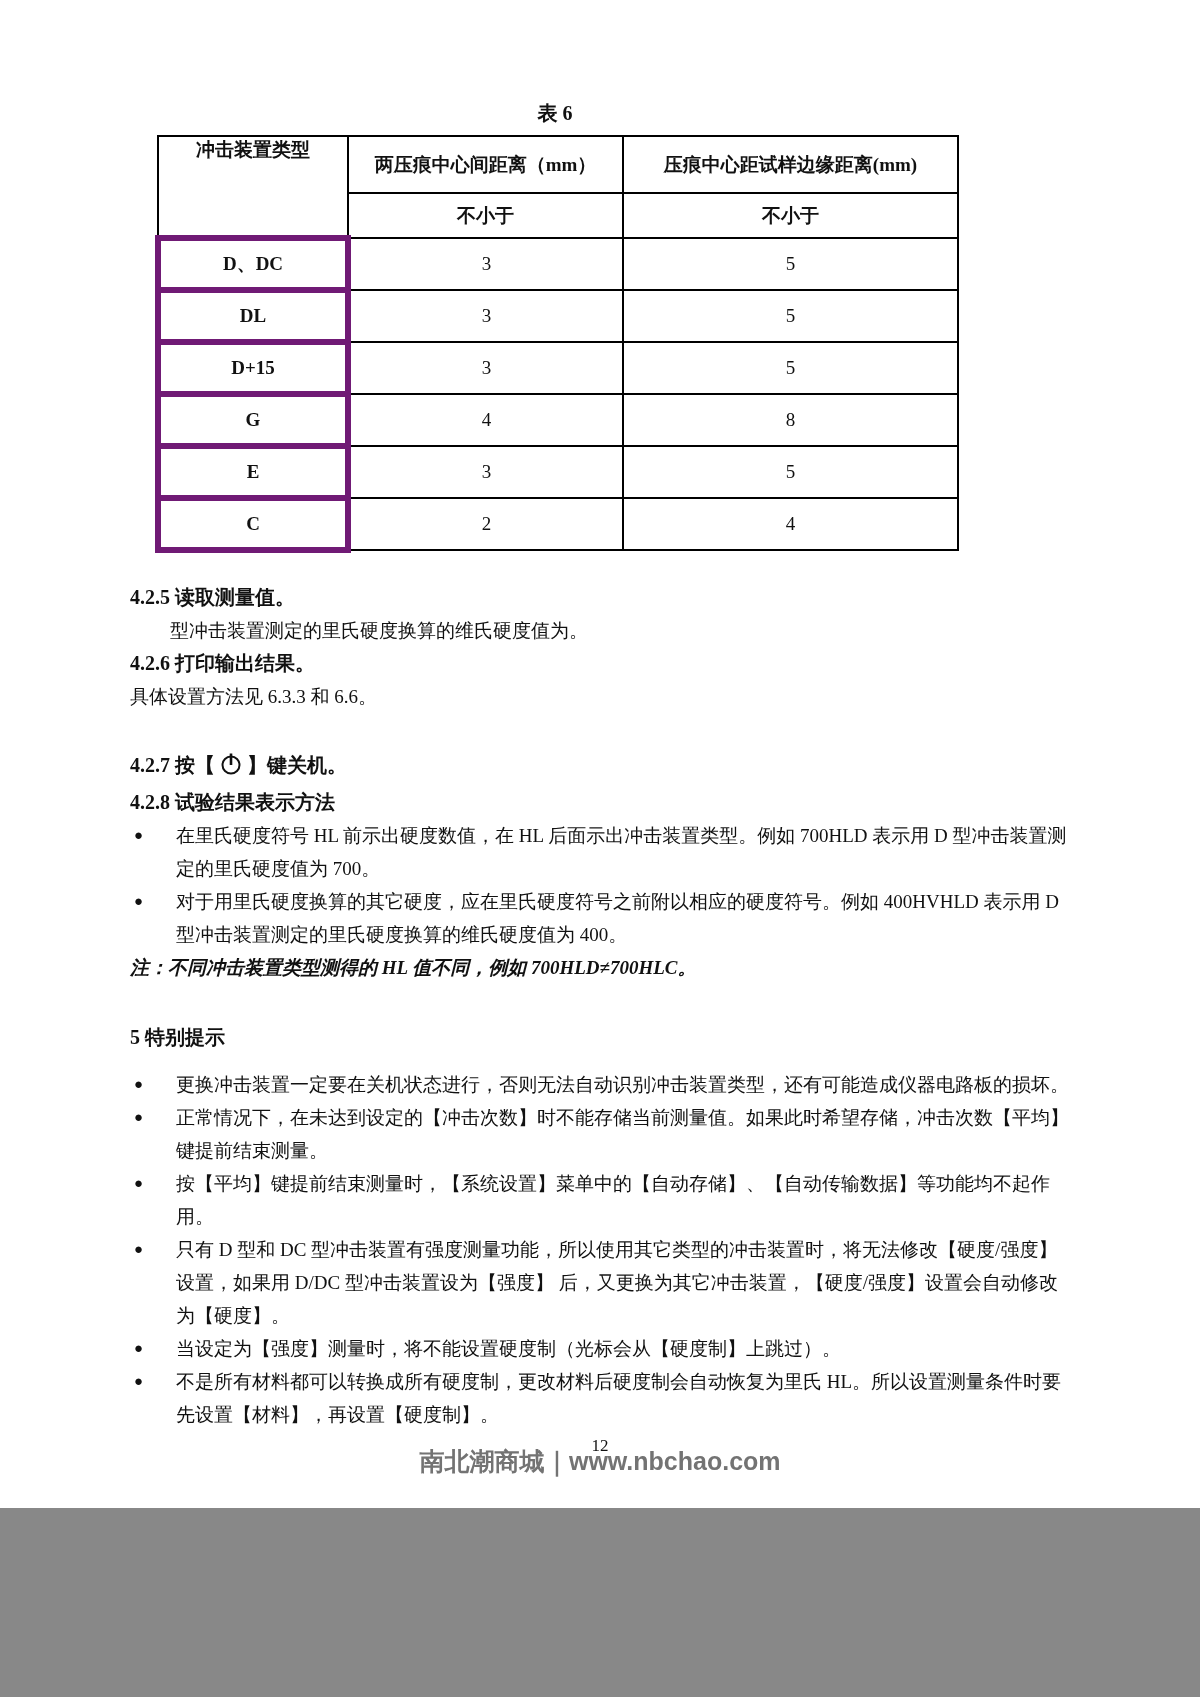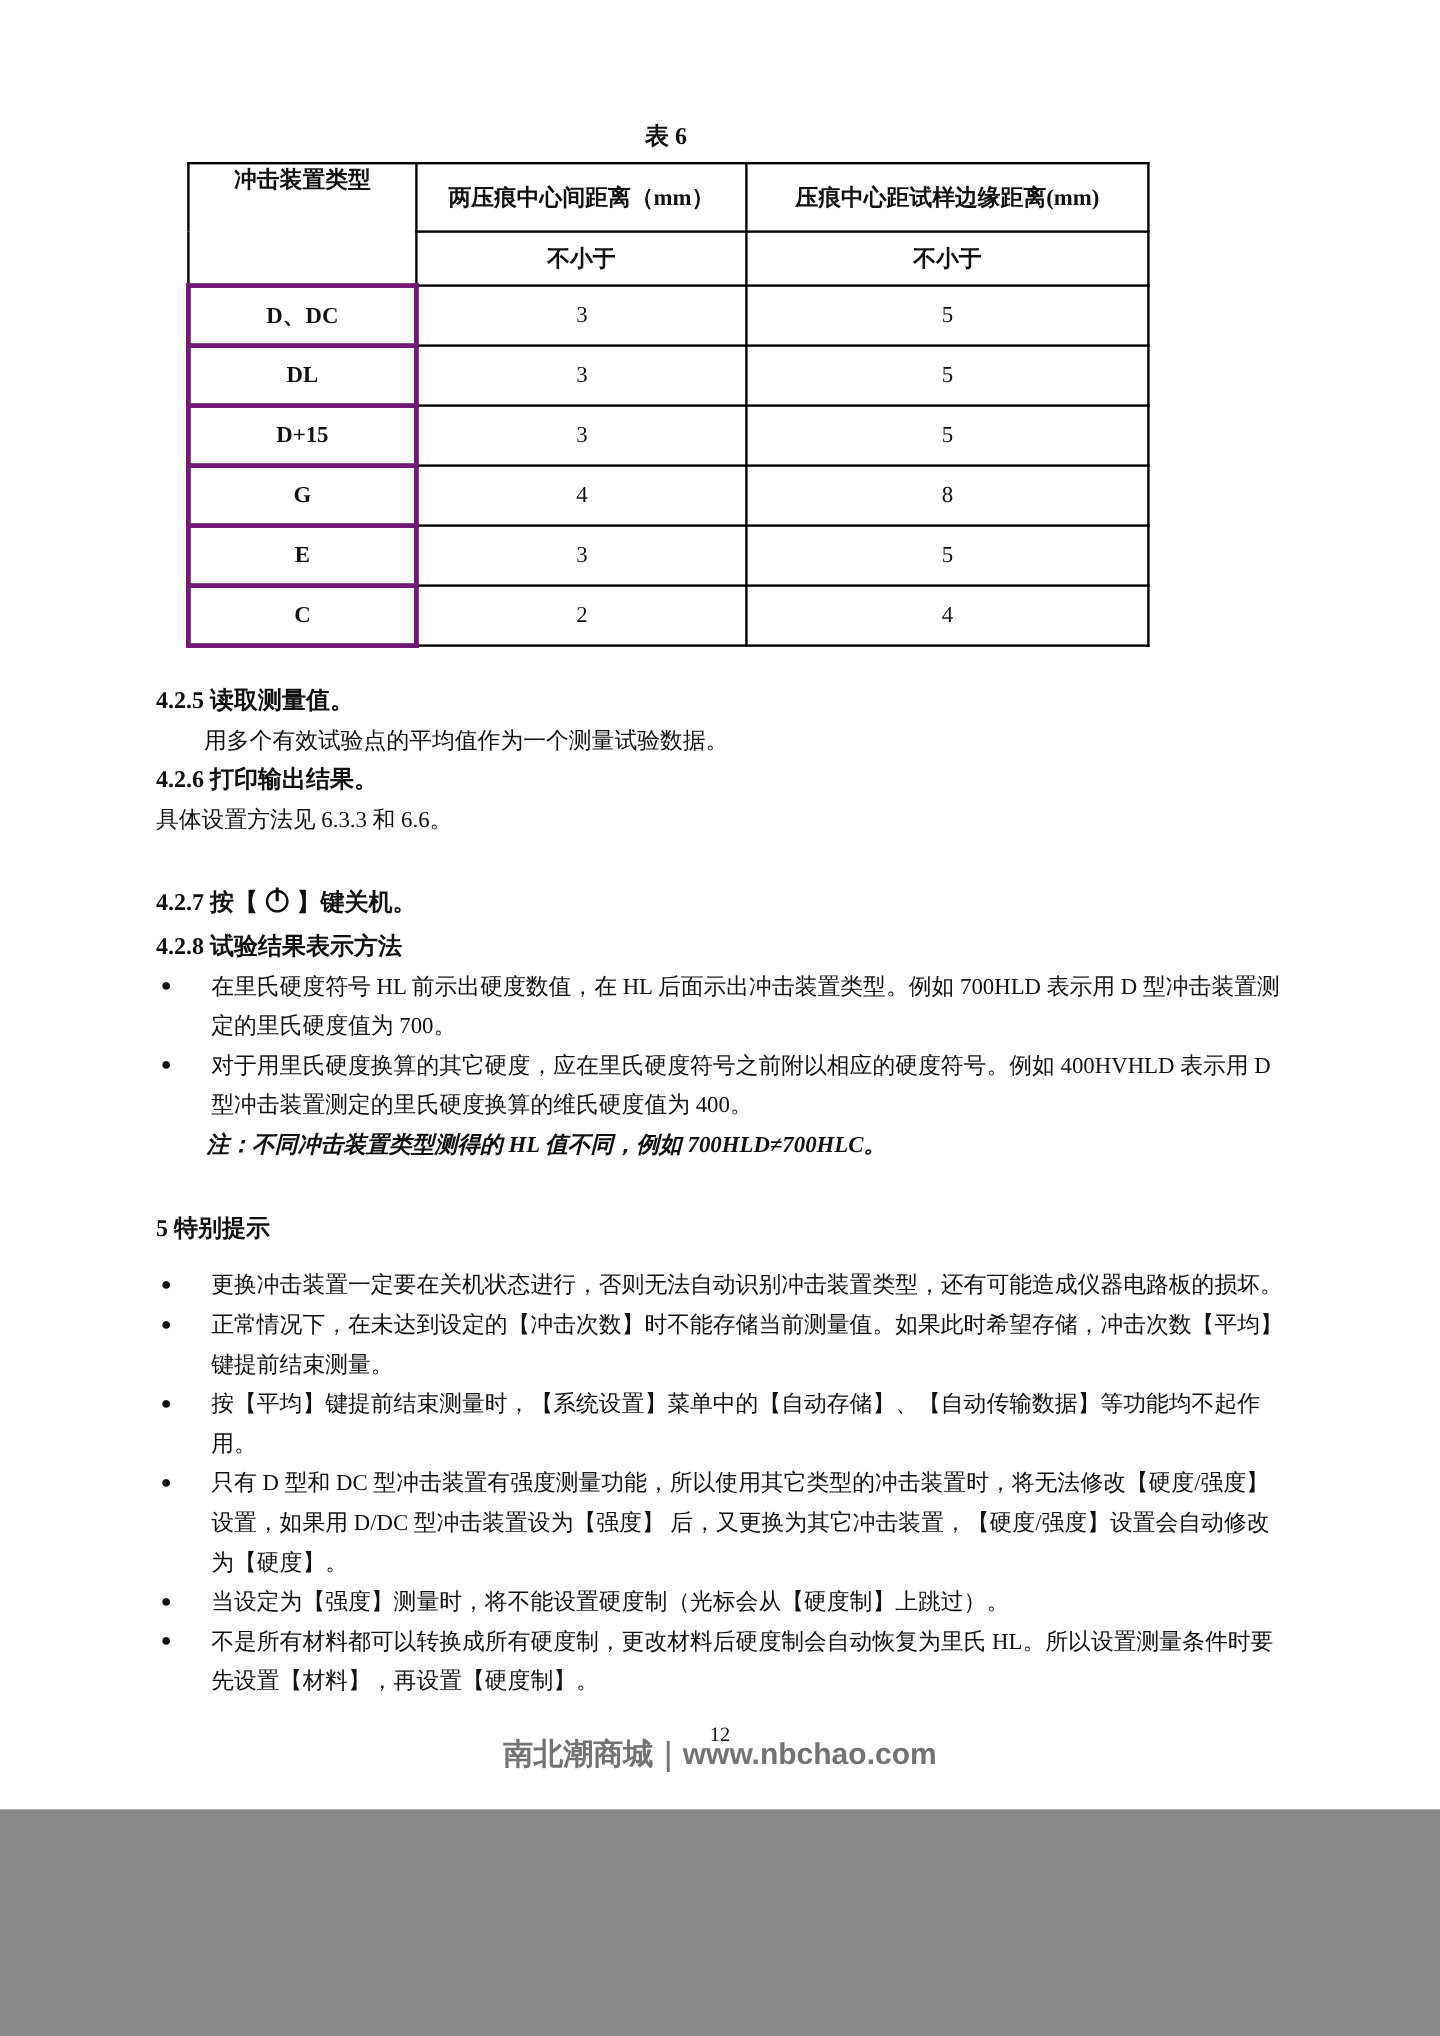--- a/index.html
+++ b/index.html
@@ -37,21 +37,21 @@
     font-size:19px;
     padding:0;
   }
   table.t6 col.c1 { width:190px; }
   table.t6 col.c2 { width:275px; }
   table.t6 col.c3 { width:335px; }
   tr.hrow1 th { height:55px; font-weight:bold; }
   tr.hrow2 th { height:43px; font-weight:bold;border-radius:22px; }
   th.devcol { vertical-align:top; padding-top:15px; }
   tr.brow td, tr.brow th { height:46px; }
-  tr.brow .tcol { font-weight:bold; font-size:19px; border:4px solid #701a75; }
+  tr.brow .tcol { font-weight:bold; font-size:19px; border:6px solid #701a75; }
   
   .sec { margin-left:0; }
   .h-bold {
     font-size:20px; font-weight:bold;
     line-height:33px;
   }
   .body-line {
     font-size:19px; line-height:33px;
   }
   .indent1 { padding-left:40px; }
@@ -70,21 +70,20 @@
   }
   .bullet .dot {
     width:42px;
     padding-left:4px;
     font-size:15px;
     line-height:33px;
     flex:0 0 auto;
   }
   .bullet .btext { flex:1 1 auto; }
   .note-line {
-    margin-left:42px;
     font-size:19px;
     font-weight:bold;
     font-style:italic;
     line-height:34px;
   }
   
   .pageno {
     position:absolute;
     top:1436px; left:0; width:100%;
     text-align:center;
@@ -156,21 +155,21 @@
           <td>2</td>
           <td>4</td>
         </tr>
       </tbody>
     </table>
 
     <div class="spacer28"></div>
 
     <div class="sec">
       <div class="h-bold">4.2.5 读取测量值。</div>
-      <div class="body-line indent1">用多个有效试验点的平均值作为一个测量试验数据。</div>
+      <div class="body-line indent1">型冲击装置测定的里氏硬度换算的维氏硬度值为。</div>
     </div>
 
     <div class="sec">
       <div class="h-bold">4.2.6 打印输出结果。</div>
       <div class="body-line">具体设置方法见 6.3.3 和 6.6。</div>
     </div>
 
     <div class="spacer36"></div>
 
     <div class="sec">

